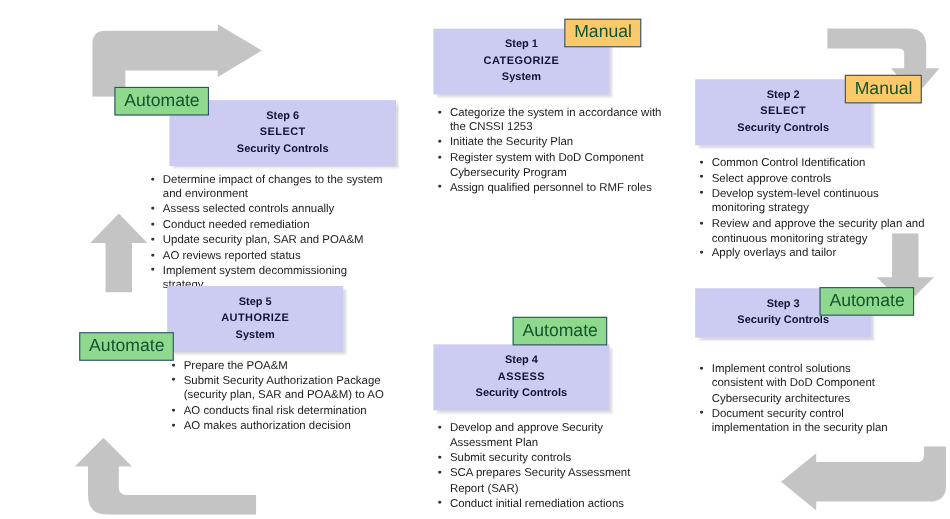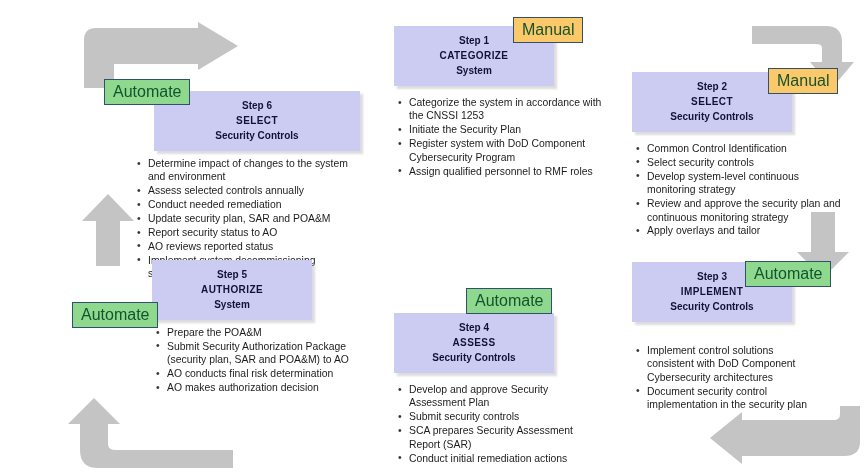--- a/index.html
+++ b/index.html
@@ -124,21 +124,20 @@
     <div class="step-header" style="width:198px; margin-left:30px;">
       <span class="ln">Step 6</span>
       <span class="ln ln-title">SELECT</span>
       <span class="ln">Security Controls</span>
     </div>
     <ul class="bullets" style="padding-left:12px;">
       <li>Determine impact of changes to the system and environment</li>
       <li>Assess selected controls annually</li>
       <li>Conduct needed remediation</li>
       <li>Update security plan, SAR and POA&amp;M</li>
-      <li>Report security status to AO</li>
       <li>AO reviews reported status</li>
       <li>Implement system decommissioning strategy</li>
     </ul>
   </div>
   <div class="badge badge-automate" style="left:104px; top:79px;">Automate</div>
 
   <div class="step" style="left:394px; top:26px; width:212px;">
     <div class="step-header" style="width:152px;">
       <span class="ln">Step 1</span>
       <span class="ln ln-title">CATEGORIZE</span>
@@ -154,32 +153,31 @@
   <div class="badge badge-manual" style="left:513px; top:17px;">Manual</div>
 
   <div class="step" style="left:632px; top:72px; width:216px;">
     <div class="step-header" style="width:152px;">
       <span class="ln">Step 2</span>
       <span class="ln ln-title">SELECT</span>
       <span class="ln">Security Controls</span>
     </div>
     <ul class="bullets" style="padding-left:3px; padding-top:10px;">
       <li>Common Control Identification</li>
-      <li>Select security controls</li>
+      <li>Select approve controls</li>
       <li>Develop system-level continuous monitoring strategy</li>
       <li>Review and approve the security plan and continuous monitoring strategy</li>
       <li>Apply overlays and tailor</li>
     </ul>
   </div>
   <div class="badge badge-manual" style="left:768px; top:68px;">Manual</div>
 
   <div class="step" style="left:632px; top:262px; width:190px;">
     <div class="step-header" style="width:152px;">
       <span class="ln">Step 3</span>
-      <span class="ln ln-title">IMPLEMENT</span>
       <span class="ln">Security Controls</span>
     </div>
     <ul class="bullets" style="padding-left:3px; padding-top:10px;margin-top:12px;">
       <li>Implement control solutions consistent with DoD Component Cybersecurity architectures</li>
       <li>Document security control implementation in the security plan</li>
     </ul>
   </div>
   <div class="badge badge-automate" style="left:745px; top:261px;">Automate</div>
 
   <div class="step" style="left:394px; top:313px; width:210px;">

